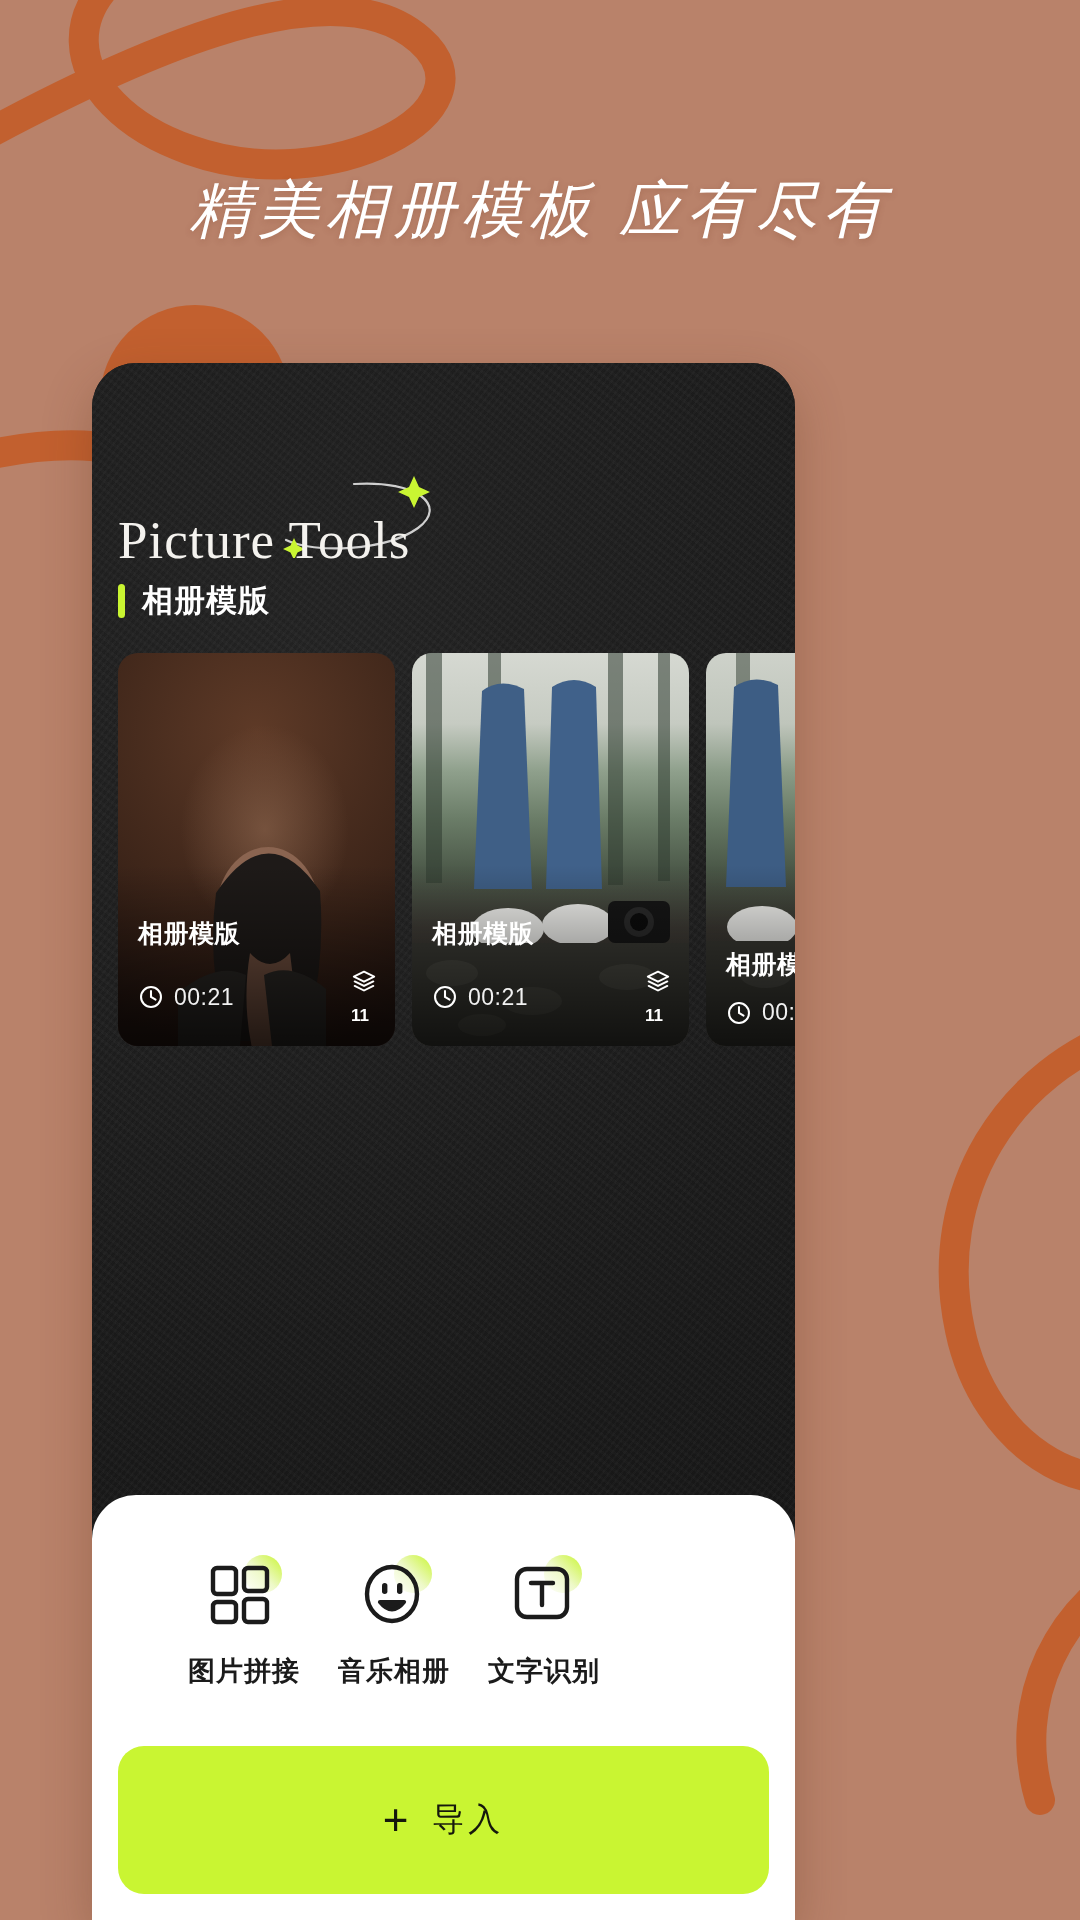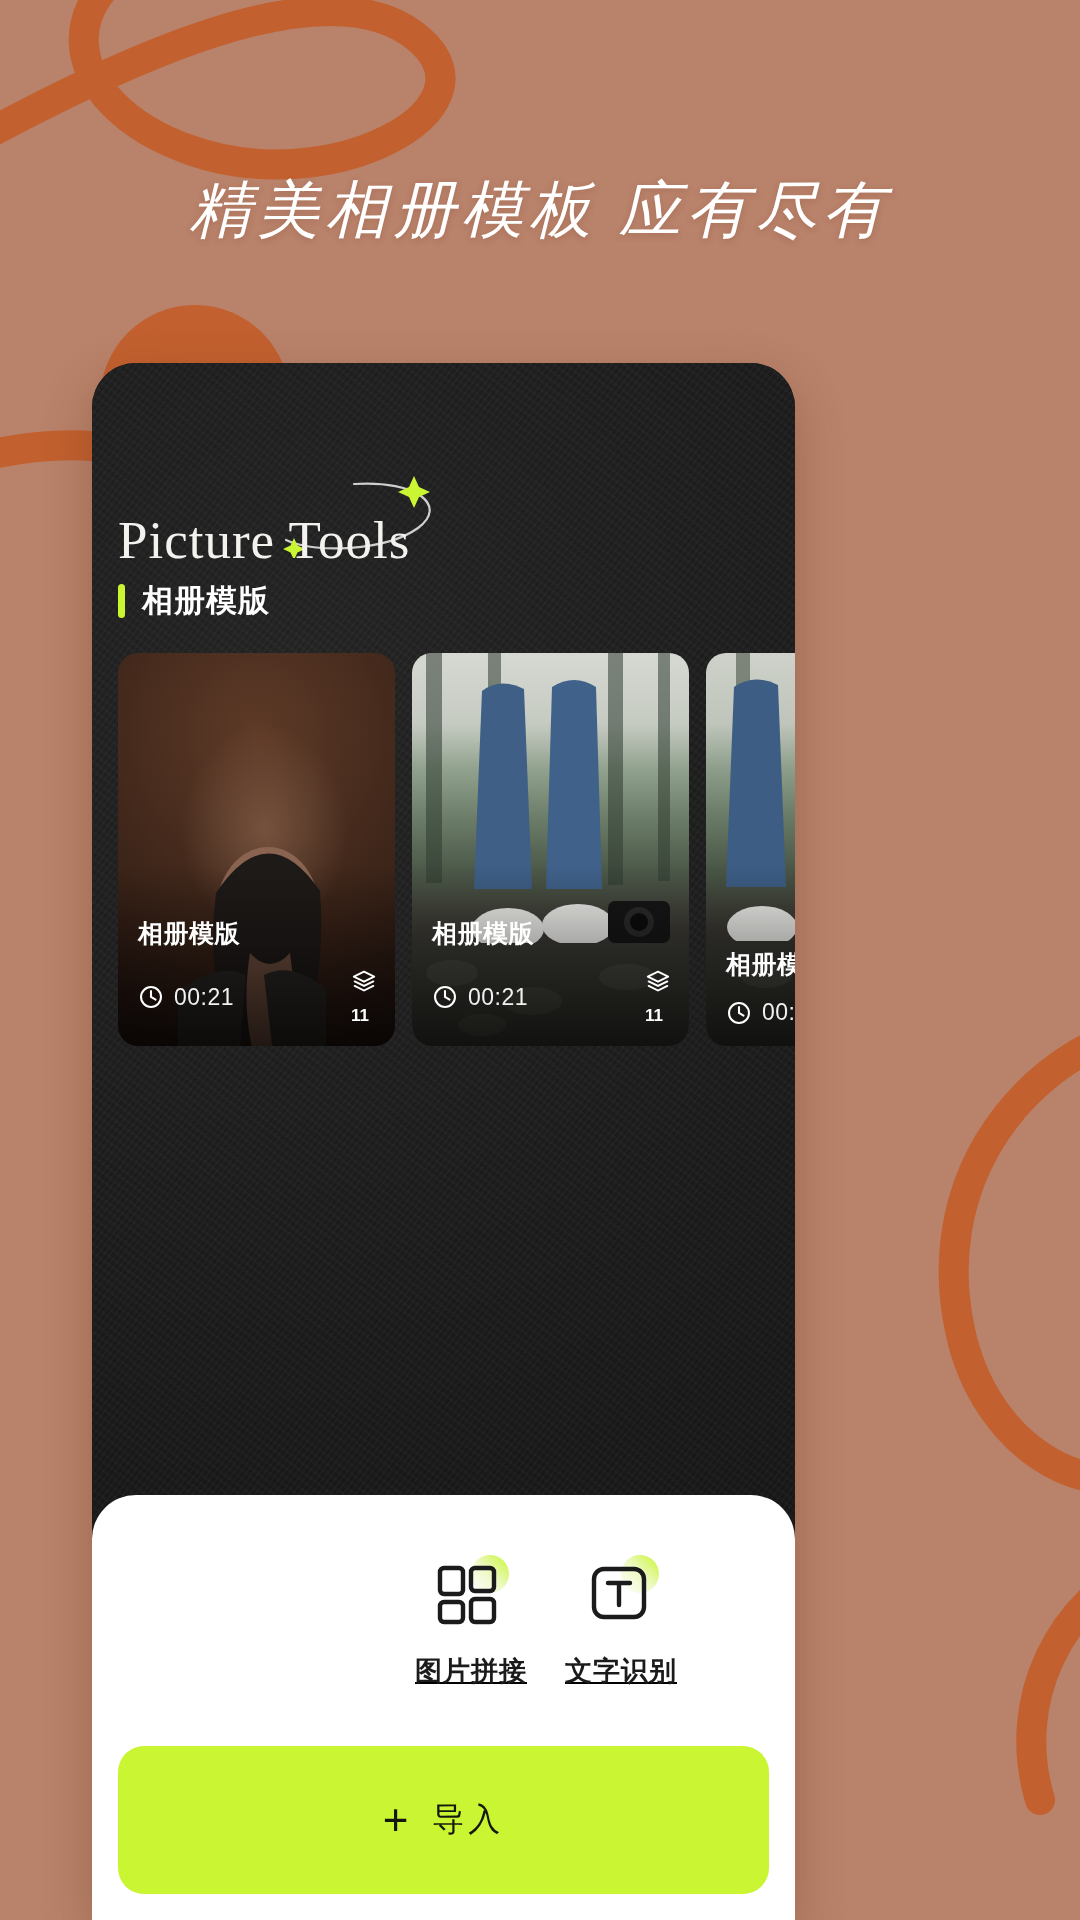--- a/index.html
+++ b/index.html
@@ -129,21 +129,21 @@
 
   
   .panel {
     position:absolute; left:0; bottom:0;
     width:703px; height:425px;
     background:#ffffff;
     border-radius:44px 44px 0 0;
   }
   .tools {
     position:absolute; left:0; top:52px; width:604px;
-    display:flex; justify-content:flex-end; align-items:flex-start;text-decoration:underline;
+    display:flex; justify-content:center; align-items:flex-start;
   }
   .tool { width:150px; text-align:center; }
   .tool-ico { height:92px; display:flex; align-items:center; justify-content:center; }
   .tool-label {
     margin-top:14px;
     font-size:27px; font-weight:700; color:#1b1b1b;
     letter-spacing:1px;
   }
 
   .import-btn {
@@ -347,20 +347,39 @@
               <rect x="43" y="18" width="23" height="23" rx="4"></rect>
               <rect x="12" y="52" width="23" height="20" rx="4"></rect>
               <rect x="43" y="49" width="23" height="23" rx="4"></rect>
             </g>
           </svg>
         </div>
         <div class="tool-label">图片拼接</div>
       </div>
 
 
+      <div class="tool">
+        <div class="tool-ico">
+          <svg width="86" height="86" viewBox="0 0 86 86">
+            <defs>
+              <linearGradient id="gl3" x1="0" y1="1" x2="1" y2="0">
+                <stop offset="0%" stop-color="#ffffff"></stop>
+                <stop offset="48%" stop-color="#eef9c9"></stop>
+                <stop offset="100%" stop-color="#c9f532"></stop>
+              </linearGradient>
+            </defs>
+            <circle cx="62" cy="24" r="19" fill="url(#gl3)"></circle>
+            <ellipse cx="41" cy="44" rx="25" ry="27" fill="none" stroke="#1b1b1b" stroke-width="4.4"></ellipse>
+            <rect x="31" y="33" width="5.4" height="11" rx="2.7" fill="#1b1b1b"></rect>
+            <rect x="46" y="33" width="5.4" height="11" rx="2.7" fill="#1b1b1b"></rect>
+            <path d="M29 52 q12 15 24 0 z" fill="#1b1b1b" stroke="#1b1b1b" stroke-width="4.2" stroke-linejoin="round"></path>
+          </svg>
+        </div>
+        <div class="tool-label">音乐相册</div>
+      </div>
 
       <div class="tool">
         <div class="tool-ico">
           <svg width="86" height="86" viewBox="0 0 86 86">
             <defs>
               <linearGradient id="gl4" x1="0" y1="1" x2="1" y2="0">
                 <stop offset="0%" stop-color="#ffffff"></stop>
                 <stop offset="48%" stop-color="#eef9c9"></stop>
                 <stop offset="100%" stop-color="#c9f532"></stop>
               </linearGradient>

